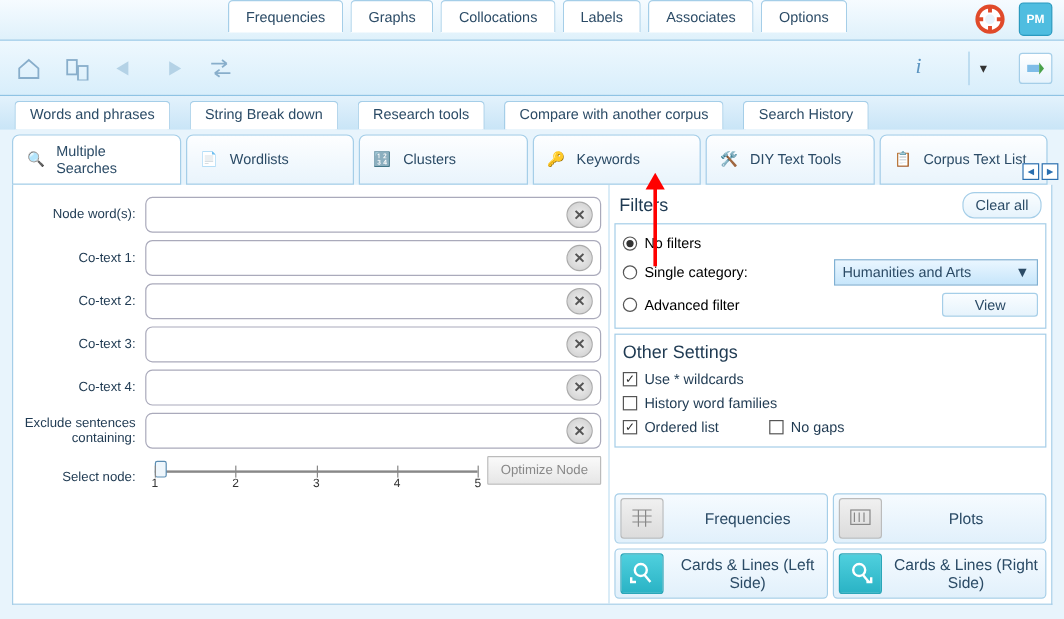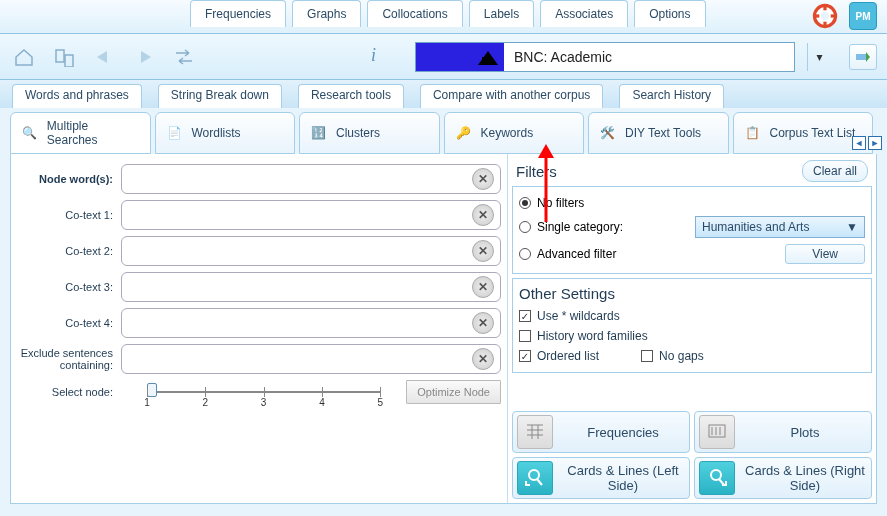--- a/index.html
+++ b/index.html
@@ -37,25 +37,25 @@
 .nav-arrows { display: flex; gap: 2px; position: absolute; right: -5px; top: 24px; }
 .nav-arrows div { width: 14px; height: 14px; border: 1px solid #2a6fb0; background: #fff; display:flex;align-items:center;justify-content:center; font-size:9px; color:#2a6fb0;}
 
 
 .main { display: flex; margin: 0 10px 6px 10px; background: #fff; border: 1px solid #a5cee8; border-top: none; height: 350px; }
 .left { width: 496px; padding: 10px 6px; position:relative;}
 .right { flex: 1; border-left: 1px solid #c2dff2; padding: 4px; display:flex; flex-direction:column;}
 
 .field-row { display: flex; align-items: center; margin-bottom: 6px; }
 .field-label { width: 104px; text-align: right; padding-right: 8px; color: #1f3a52; font-size: 11px; }
-.field-label.bold { font-weight: bold; text-align: right; }
+.field-label.bold { font-weight: normal; text-align: right; }
 .field-input { flex: 1; height: 30px; border: 1px solid #aab; border-radius: 6px; background: #fff; position: relative; display:flex; align-items:center;}
 .clear-x { width: 22px; height: 22px; border-radius: 11px; background: radial-gradient(#eee,#ccc); border:1px solid #aaa; margin-left: auto; margin-right: 6px; display:flex;align-items:center;justify-content:center; color:#555; font-weight:bold;}
 
-.slider-row { display:flex; align-items:center; margin-top:6px;gap:18px;}
+.slider-row { display:flex; align-items:flex-end; margin-top:6px;}
 .slider-track { flex:1; height:22px; position:relative; margin:0 8px;}
 .slider-track .bar { position:absolute; top:10px; left:0; right:0; height:2px; background:#888;}
 .slider-track .tick { position:absolute; top:6px; width:1px; height:10px; background:#888;}
 .slider-track .tlabel { position:absolute; top:16px; font-size:10px; color:#333; transform:translateX(-50%);}
 .slider-thumb { position:absolute; top:2px; width:10px; height:14px; background:#eef6fc; border:1px solid #5a8db3; border-radius:2px;}
 .optimize-btn { border:1px solid #bbb; background:linear-gradient(#fafafa,#e6e6e6); color:#888; padding:5px 10px; border-radius:1px; font-size:11px;}
 
 
 .filters-head { display:flex; align-items:center; padding:2px 4px 4px 4px;}
 .filters-head h3 { font-size:15px; font-weight:normal; color:#1f3a52;}
@@ -133,29 +133,20 @@
         <path d="M8 2 L18 8 L8 14 Z" fill="#b4d2e6"></path>
       </svg>
     </div>
   <div class="tb-btn">
       <svg width="22" height="18" viewBox="0 0 22 18">
         <path d="M3 5 L16 5 M16 5 L12 2 M16 5 L12 8" fill="none" stroke="#88aecb" stroke-width="1.5"></path>
         <path d="M19 13 L6 13 M6 13 L10 10 M6 13 L10 16" fill="none" stroke="#88aecb" stroke-width="1.5"></path>
       </svg>
     </div>
   <div class="info-btn">i</div>
-  <div class="corpus-dd">
-    <div class="flag">
-      <svg width="24" height="20" viewBox="0 0 24 20">
-          <path d="M2 18 L12 4 L22 18" fill="#000"></path>
-          <rect x="6" y="10" width="3" height="8" fill="#000"></rect>
-        </svg>
-    </div>
-    <span class="corpus-label">BNC: Academic</span>
-  </div>
   <div class="dd-arrow">▾</div>
   <div class="go-btn">
       <svg viewBox="0 0 16 12">
         <rect x="1" y="3" width="10" height="6" fill="#7fbde8"></rect>
         <path d="M11 1 L15 6 L11 11 Z" fill="#4aa24a"></path>
       </svg>
     </div>
 </div>
 
 <div class="sec-tabs">

